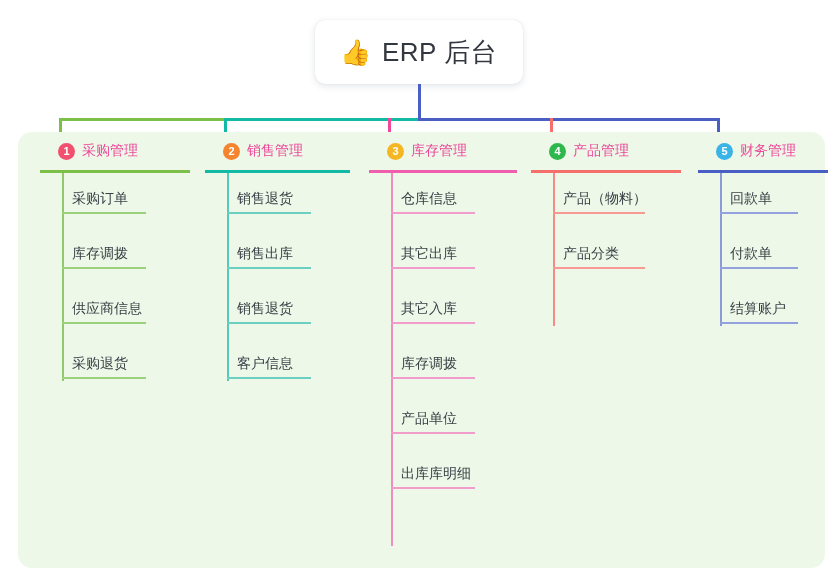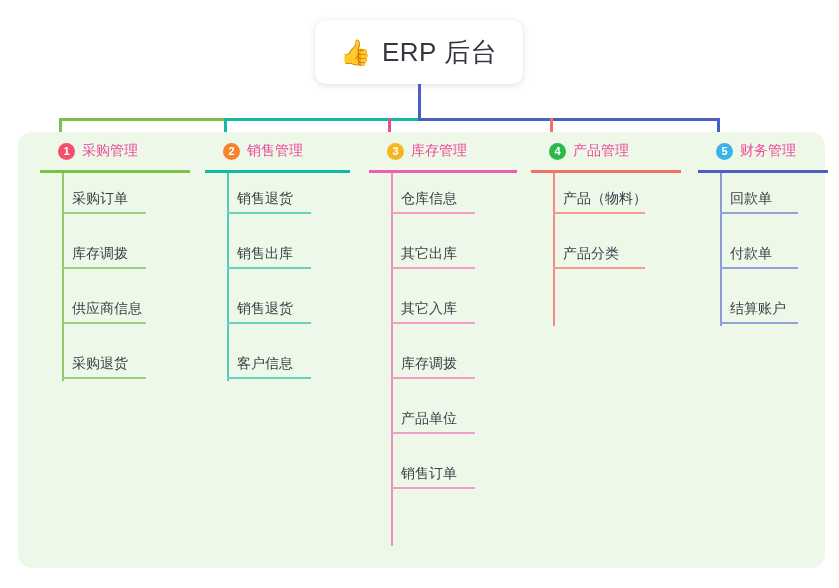--- a/index.html
+++ b/index.html
@@ -214,21 +214,21 @@
       </div>
       <div class="leaf">
         <span class="leaf-label">库存调拨</span>
         <div class="leaf-rule" style="background: rgb(242, 156, 203); width: 84px;"></div>
       </div>
       <div class="leaf">
         <span class="leaf-label">产品单位</span>
         <div class="leaf-rule" style="background: rgb(242, 156, 203); width: 84px;"></div>
       </div>
       <div class="leaf">
-        <span class="leaf-label">销售订单</span>
+        <span class="leaf-label">出库库明细</span>
         <div class="leaf-rule" style="background: rgb(242, 156, 203); width: 84px;"></div>
       </div>
     </div>
     <div class="column" style="left: 527px;">
       <div class="col-head">
         <span class="badge" style="background: rgb(46, 184, 76);">4</span>
         <span class="head-label">产品管理</span>
       </div>
       <div class="head-rule" style="width: 150px; background: rgb(245, 112, 106);"></div>
       <div class="spine" style="background: rgb(245, 139, 132); height: 153px;"></div>

